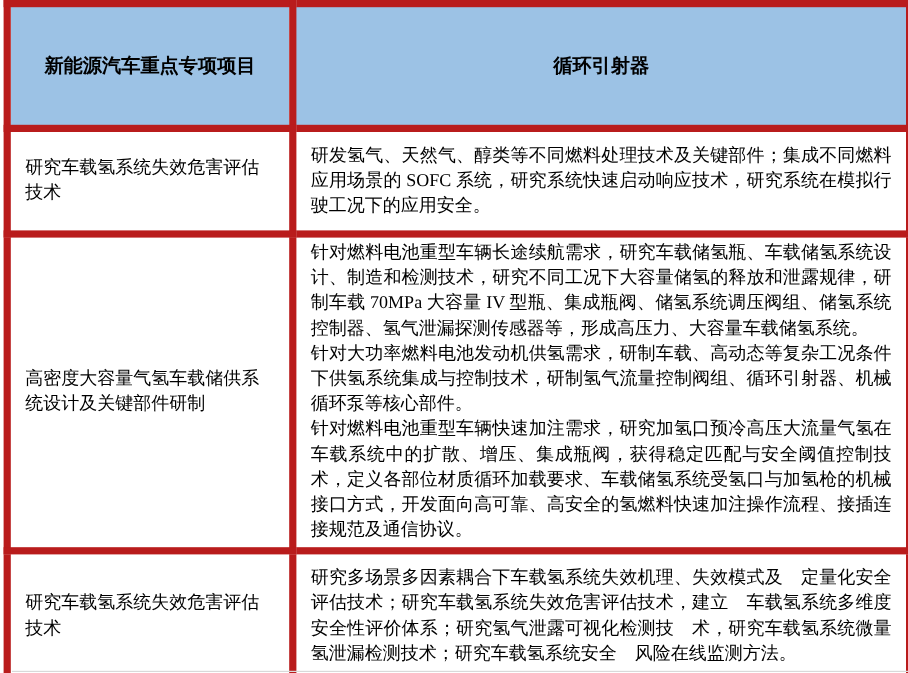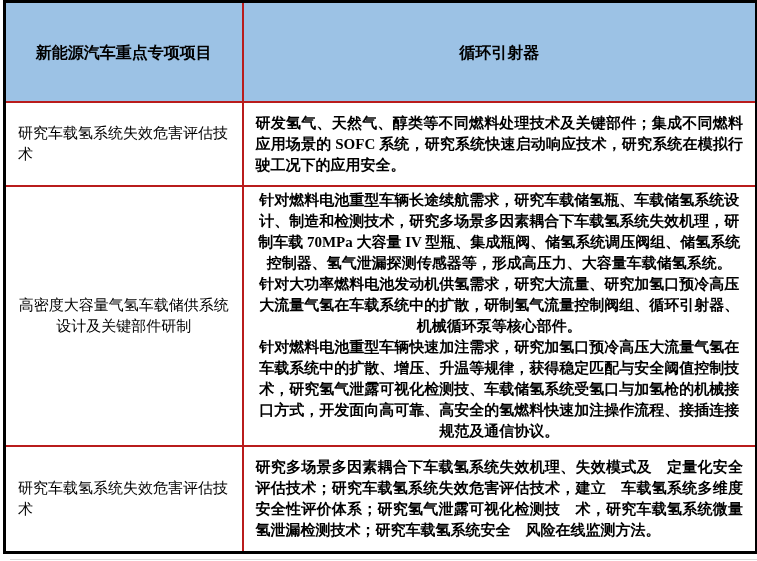--- a/index.html
+++ b/index.html
@@ -18,50 +18,49 @@
   table.tbl {
     position: absolute;
     left: 3px;
     top: 0;
     width: 752px;
     border-collapse: collapse;
     table-layout: fixed;
     border: 3px solid #000000;
   }
   table.tbl td {
-    border: 2px solid #b91c1c;
+    border: 6px solid #b91c1c;
     padding: 2px 12px;
     vertical-align: middle;
     font-size: 15px;
     line-height: 21px;
     color: #000000;
     overflow: hidden;
   }
   col.c1 { width: 238px; }
   col.c2 { width: 514px; }
   tr.hdr td {
     height: 94px;
     background: var(--hdr-bg, #9CC2E5);
     font-weight: bold;
     font-size: 16px;
     text-align: center;
   }
   tr.r1 td { height: 78px; }
-  tr.r2 td { height: 254px; text-align: center; }
+  tr.r2 td { height: 254px; }
   tr.r3 td { height: 100px; }
   td.pcell {
     text-align: left;
   }
   td.dcell {
     text-align: justify;
   }
   td.dcell p {
     margin: 0;
     padding: 0;
-    font-weight: bold;
   }
   .bottom-shadow {
     position: absolute;
     left: 10px;
     right: 0;
     bottom: 1px;
     height: 1px;
     background: #d9d9d9;
   }
 </style>
@@ -81,23 +80,23 @@
     </tr>
     <tr class="r1">
       <td class="pcell">研究车载氢系统失效危害评估技术</td>
       <td class="dcell">
         <p>研发氢气、天然气、醇类等不同燃料处理技术及关键部件；集成不同燃料应用场景的 SOFC 系统，研究系统快速启动响应技术，研究系统在模拟行驶工况下的应用安全。</p>
       </td>
     </tr>
     <tr class="r2">
       <td class="pcell">高密度大容量气氢车载储供系统设计及关键部件研制</td>
       <td class="dcell">
-        <p>针对燃料电池重型车辆长途续航需求，研究车载储氢瓶、车载储氢系统设计、制造和检测技术，研究多场景多因素耦合下车载氢系统失效机理，研制车载 70MPa 大容量 IV 型瓶、集成瓶阀、储氢系统调压阀组、储氢系统控制器、氢气泄漏探测传感器等，形成高压力、大容量车载储氢系统。</p>
-        <p>针对大功率燃料电池发动机供氢需求，研究大流量、研究加氢口预冷高压大流量气氢在车载系统中的扩散，研制氢气流量控制阀组、循环引射器、机械循环泵等核心部件。</p>
-        <p>针对燃料电池重型车辆快速加注需求，研究加氢口预冷高压大流量气氢在车载系统中的扩散、增压、升温等规律，获得稳定匹配与安全阈值控制技术，研究氢气泄露可视化检测技、车载储氢系统受氢口与加氢枪的机械接口方式，开发面向高可靠、高安全的氢燃料快速加注操作流程、接插连接规范及通信协议。</p>
+        <p>针对燃料电池重型车辆长途续航需求，研究车载储氢瓶、车载储氢系统设计、制造和检测技术，研究不同工况下大容量储氢的释放和泄露规律，研制车载 70MPa 大容量 IV 型瓶、集成瓶阀、储氢系统调压阀组、储氢系统控制器、氢气泄漏探测传感器等，形成高压力、大容量车载储氢系统。</p>
+        <p>针对大功率燃料电池发动机供氢需求，研制车载、高动态等复杂工况条件下供氢系统集成与控制技术，研制氢气流量控制阀组、循环引射器、机械循环泵等核心部件。</p>
+        <p>针对燃料电池重型车辆快速加注需求，研究加氢口预冷高压大流量气氢在车载系统中的扩散、增压、集成瓶阀，获得稳定匹配与安全阈值控制技术，定义各部位材质循环加载要求、车载储氢系统受氢口与加氢枪的机械接口方式，开发面向高可靠、高安全的氢燃料快速加注操作流程、接插连接规范及通信协议。</p>
       </td>
     </tr>
     <tr class="r3">
       <td class="pcell">研究车载氢系统失效危害评估技术</td>
       <td class="dcell">
         <p>研究多场景多因素耦合下车载氢系统失效机理、失效模式及　定量化安全评估技术；研究车载氢系统失效危害评估技术，建立　车载氢系统多维度安全性评价体系；研究氢气泄露可视化检测技　术，研究车载氢系统微量氢泄漏检测技术；研究车载氢系统安全　风险在线监测方法。</p>
       </td>
     </tr>
   </tbody>
     </table>

